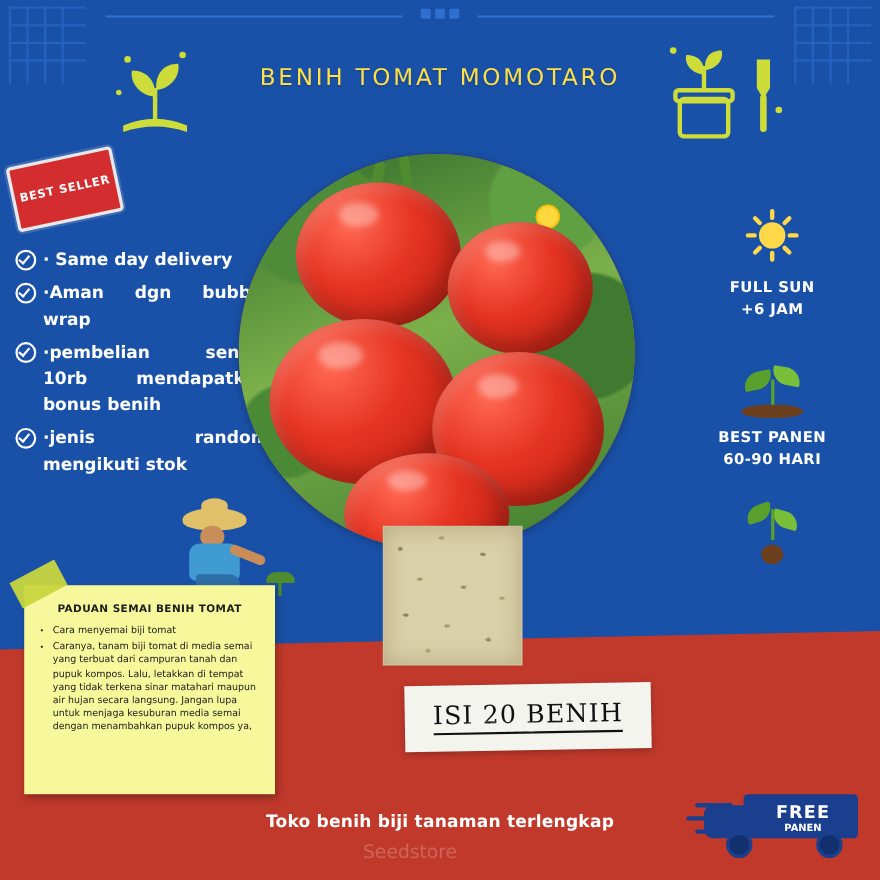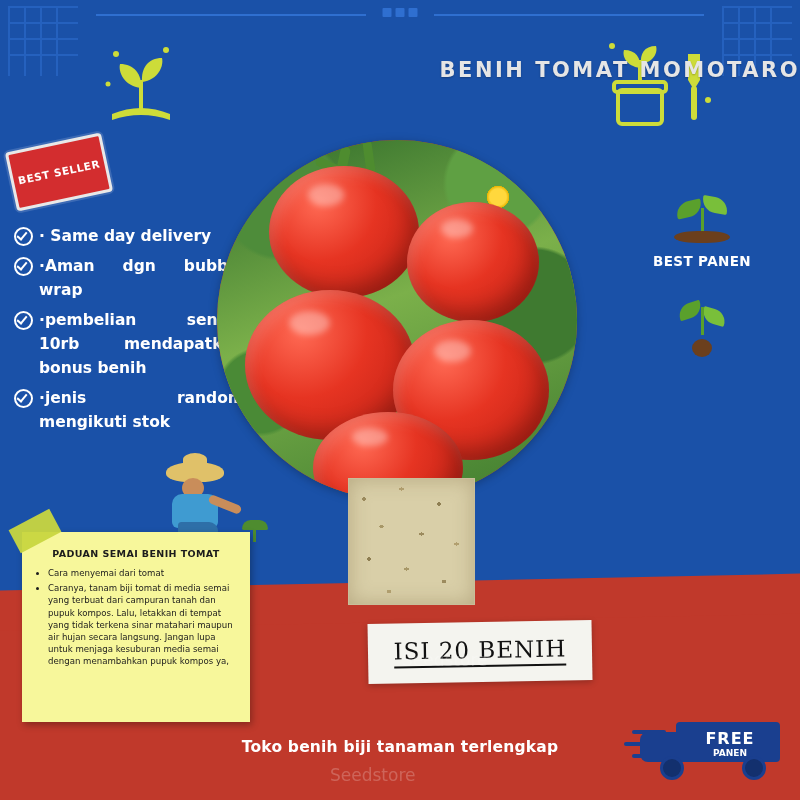--- a/index.html
+++ b/index.html
@@ -39,25 +39,25 @@
     position:absolute;top:14px;height:2px;background:#2f6fd0;
   }
   .dash-l{left:96px;width:270px;}
   .dash-r{right:96px;width:270px;}
   .sq3{position:absolute;top:8px;left:50%;transform:translateX(-50%);display:flex;gap:4px;}
   .sq3 b{display:block;width:9px;height:9px;background:#2f6fd0;border-radius:1px;}
 
   
   .title{
     position:absolute;top:58px;left:0;width:100%;
-    text-align:right;
-    color:#e5e5e5;
+    text-align:center;
+    color:#fde047;
     letter-spacing:2.5px;
     font-size:21px;
-    font-weight:bold;
+    font-weight:normal;
     font-family:"DejaVu Sans", sans-serif;
     text-shadow:0 1px 2px rgba(0,0,0,.25);
   }
 
   
   .deco-seedling{position:absolute;left:96px;top:36px;width:90px;height:92px;}
   .deco-pot{position:absolute;right:86px;top:34px;width:110px;height:96px;}
 
   
   .badge{
@@ -358,32 +358,52 @@
     <div class="tom t1"></div>
     <div class="tom t2"></div>
     <div class="tom t3"></div>
     <div class="tom t4"></div>
     <div class="tom t5"></div>
   </div>
   <div class="seeds"></div>
 
   <div class="info-col">
 
+    <div class="info-item">
+      <div class="info-icon">
+        <div class="sun">
+          <b></b>
+          <i style="transform:rotate(0deg)"></i>
+            <i style="transform:rotate(45deg)"></i>
+          <i style="transform:rotate(90deg)"></i>
+            <i style="transform:rotate(135deg)"></i>
+          <i style="transform:rotate(180deg)"></i>
+            <i style="transform:rotate(225deg)"></i>
+          <i style="transform:rotate(270deg)"></i>
+            <i style="transform:rotate(315deg)"></i>
+        </div>
+      </div>
+      <div class="info-label">
+        <span>FULL SUN</span>
+        <span class="l2">+6 JAM</span>
+      </div>
+    </div>
 
     <div class="info-item">
       <div class="info-icon">
         <div class="sprout">
           <div class="leafL"></div>
             <div class="leafR"></div>
           <div class="stalk"></div>
             <div class="soil"></div>
         </div>
       </div>
       <div class="info-label">
         <span>BEST PANEN</span>
+        <span class="l2">60-90 HARI</span>
       </div>
     </div>
 
     <div class="info-item">
       <div class="info-icon">
         <div class="plantseed">
           <div class="ps-leafL"></div>
             <div class="ps-leafR"></div>
           <div class="ps-stalk"></div>
             <div class="ps-seed"></div>
@@ -401,21 +421,21 @@
     <div class="plant-small">
         <b></b>
         <i></i>
       </div>
   </div>
 
   <div class="note">
     <div class="note-tape"></div>
     <div class="note-title">PADUAN SEMAI BENIH TOMAT</div>
     <ul>
-      <li>Cara menyemai dari tomat</li>
+      <li>Cara menyemai biji tomat</li>
       <li>Caranya, tanam biji tomat di media semai yang terbuat dari campuran tanah dan pupuk kompos. Lalu, letakkan di tempat yang tidak terkena sinar matahari maupun air hujan secara langsung. Jangan lupa untuk menjaga kesuburan media semai dengan menambahkan pupuk kompos ya,</li>
     </ul>
   </div>
 
   <div class="isi">
     <span>ISI 20 BENIH</span>
   </div>
 
   <div class="wm wm1">Seedstore</div>
   <div class="wm wm2">Seedstore</div>

